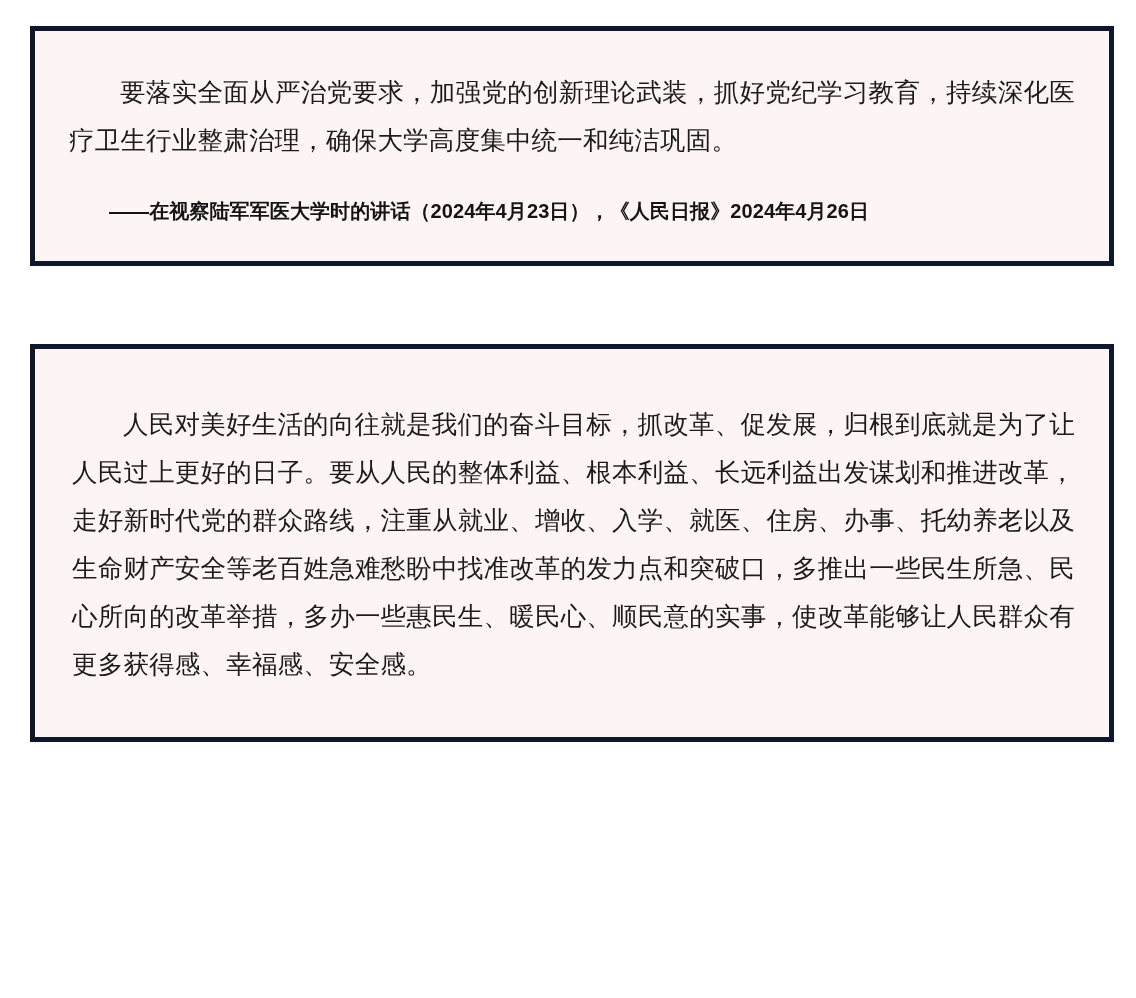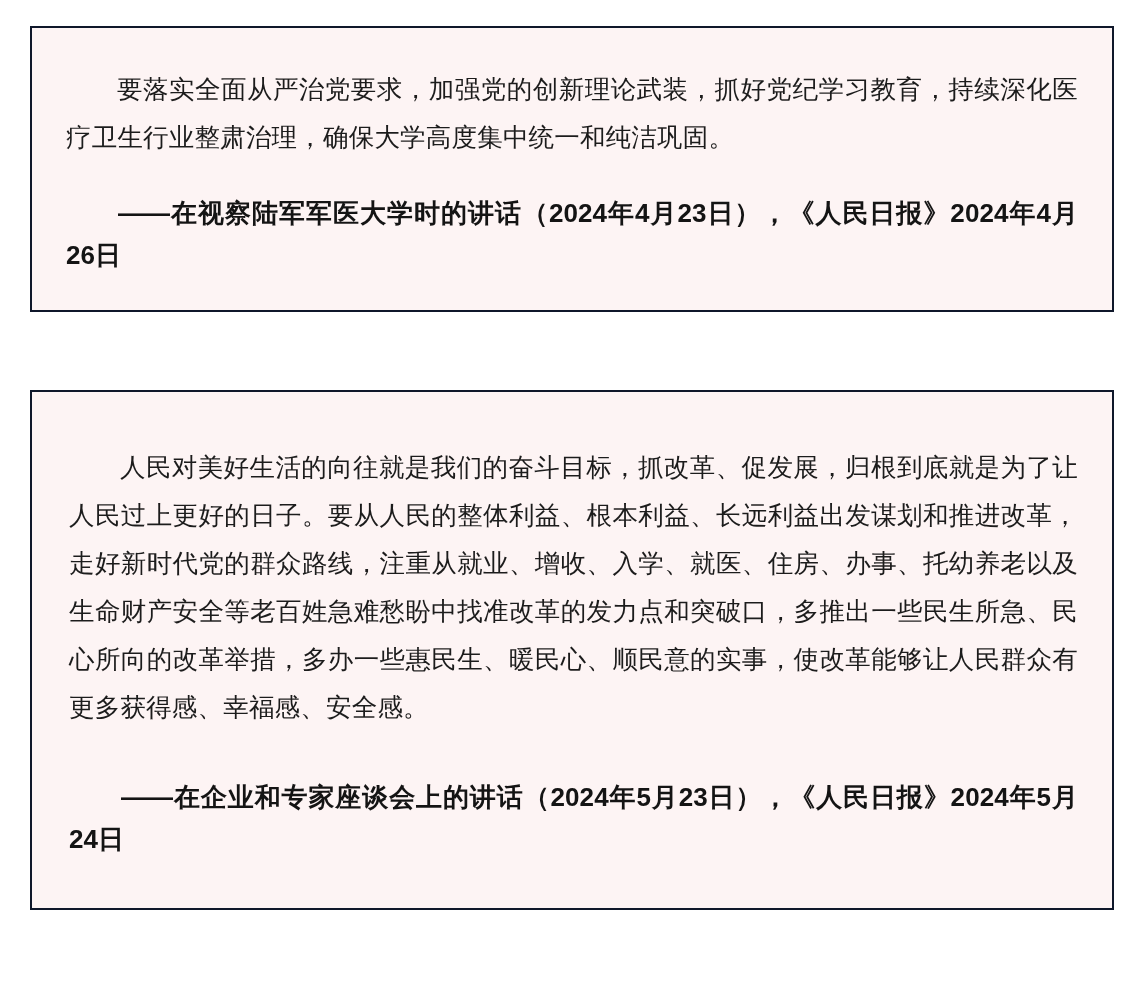--- a/index.html
+++ b/index.html
@@ -12,41 +12,41 @@
     min-height: 998px;
     font-family: "Liberation Sans", sans-serif;
   }
   .page {
     width: 1136px;
     box-sizing: border-box;
     padding: 26px 22px 0 30px;
   }
   .quote-card {
     box-sizing: border-box;
-    border: 2px solid #0f172a;
+    border: 5px solid #0f172a;
     background: #fdf4f4;
     padding: 38px 34px 34px 34px;
     margin-bottom: 78px;
   }
   .quote-card.second {
     padding: 52px 34px 48px 37px;
     margin-bottom: 20px;
   }
   .body-text {
     margin: 0;
     font-size: 25.5px;
     line-height: 1.88;
     color: #1c1c1c;
     text-align: justify;
     text-indent: 2em;
     letter-spacing: 0.2px;
   }
   .source-text {
     margin: 30px 0 0 0;
-    font-size: 26px;
+    font-size: 20px;
     line-height: 1.62;
     color: #141414;
     font-weight: bold;
     text-align: justify;
     text-indent: 2em;
     letter-spacing: 0.1px;
   }
   .second .source-text {
     margin-top: 44px;
   }
@@ -56,16 +56,15 @@
 
 <div class="page">
 
   <div class="quote-card first">
     <p class="body-text">要落实全面从严治党要求，加强党的创新理论武装，抓好党纪学习教育，持续深化医疗卫生行业整肃治理，确保大学高度集中统一和纯洁巩固。</p>
     <p class="source-text">——在视察陆军军医大学时的讲话（2024年4月23日），《人民日报》2024年4月26日</p>
   </div>
 
   <div class="quote-card second">
     <p class="body-text">人民对美好生活的向往就是我们的奋斗目标，抓改革、促发展，归根到底就是为了让人民过上更好的日子。要从人民的整体利益、根本利益、长远利益出发谋划和推进改革，走好新时代党的群众路线，注重从就业、增收、入学、就医、住房、办事、托幼养老以及生命财产安全等老百姓急难愁盼中找准改革的发力点和突破口，多推出一些民生所急、民心所向的改革举措，多办一些惠民生、暖民心、顺民意的实事，使改革能够让人民群众有更多获得感、幸福感、安全感。</p>
-    <p class="source-text">——在企业和专家座谈会上的讲话（2024年5月23日），《人民日报》2024年5月24日</p>
   </div>
 
 </div>
 
 </body></html>

